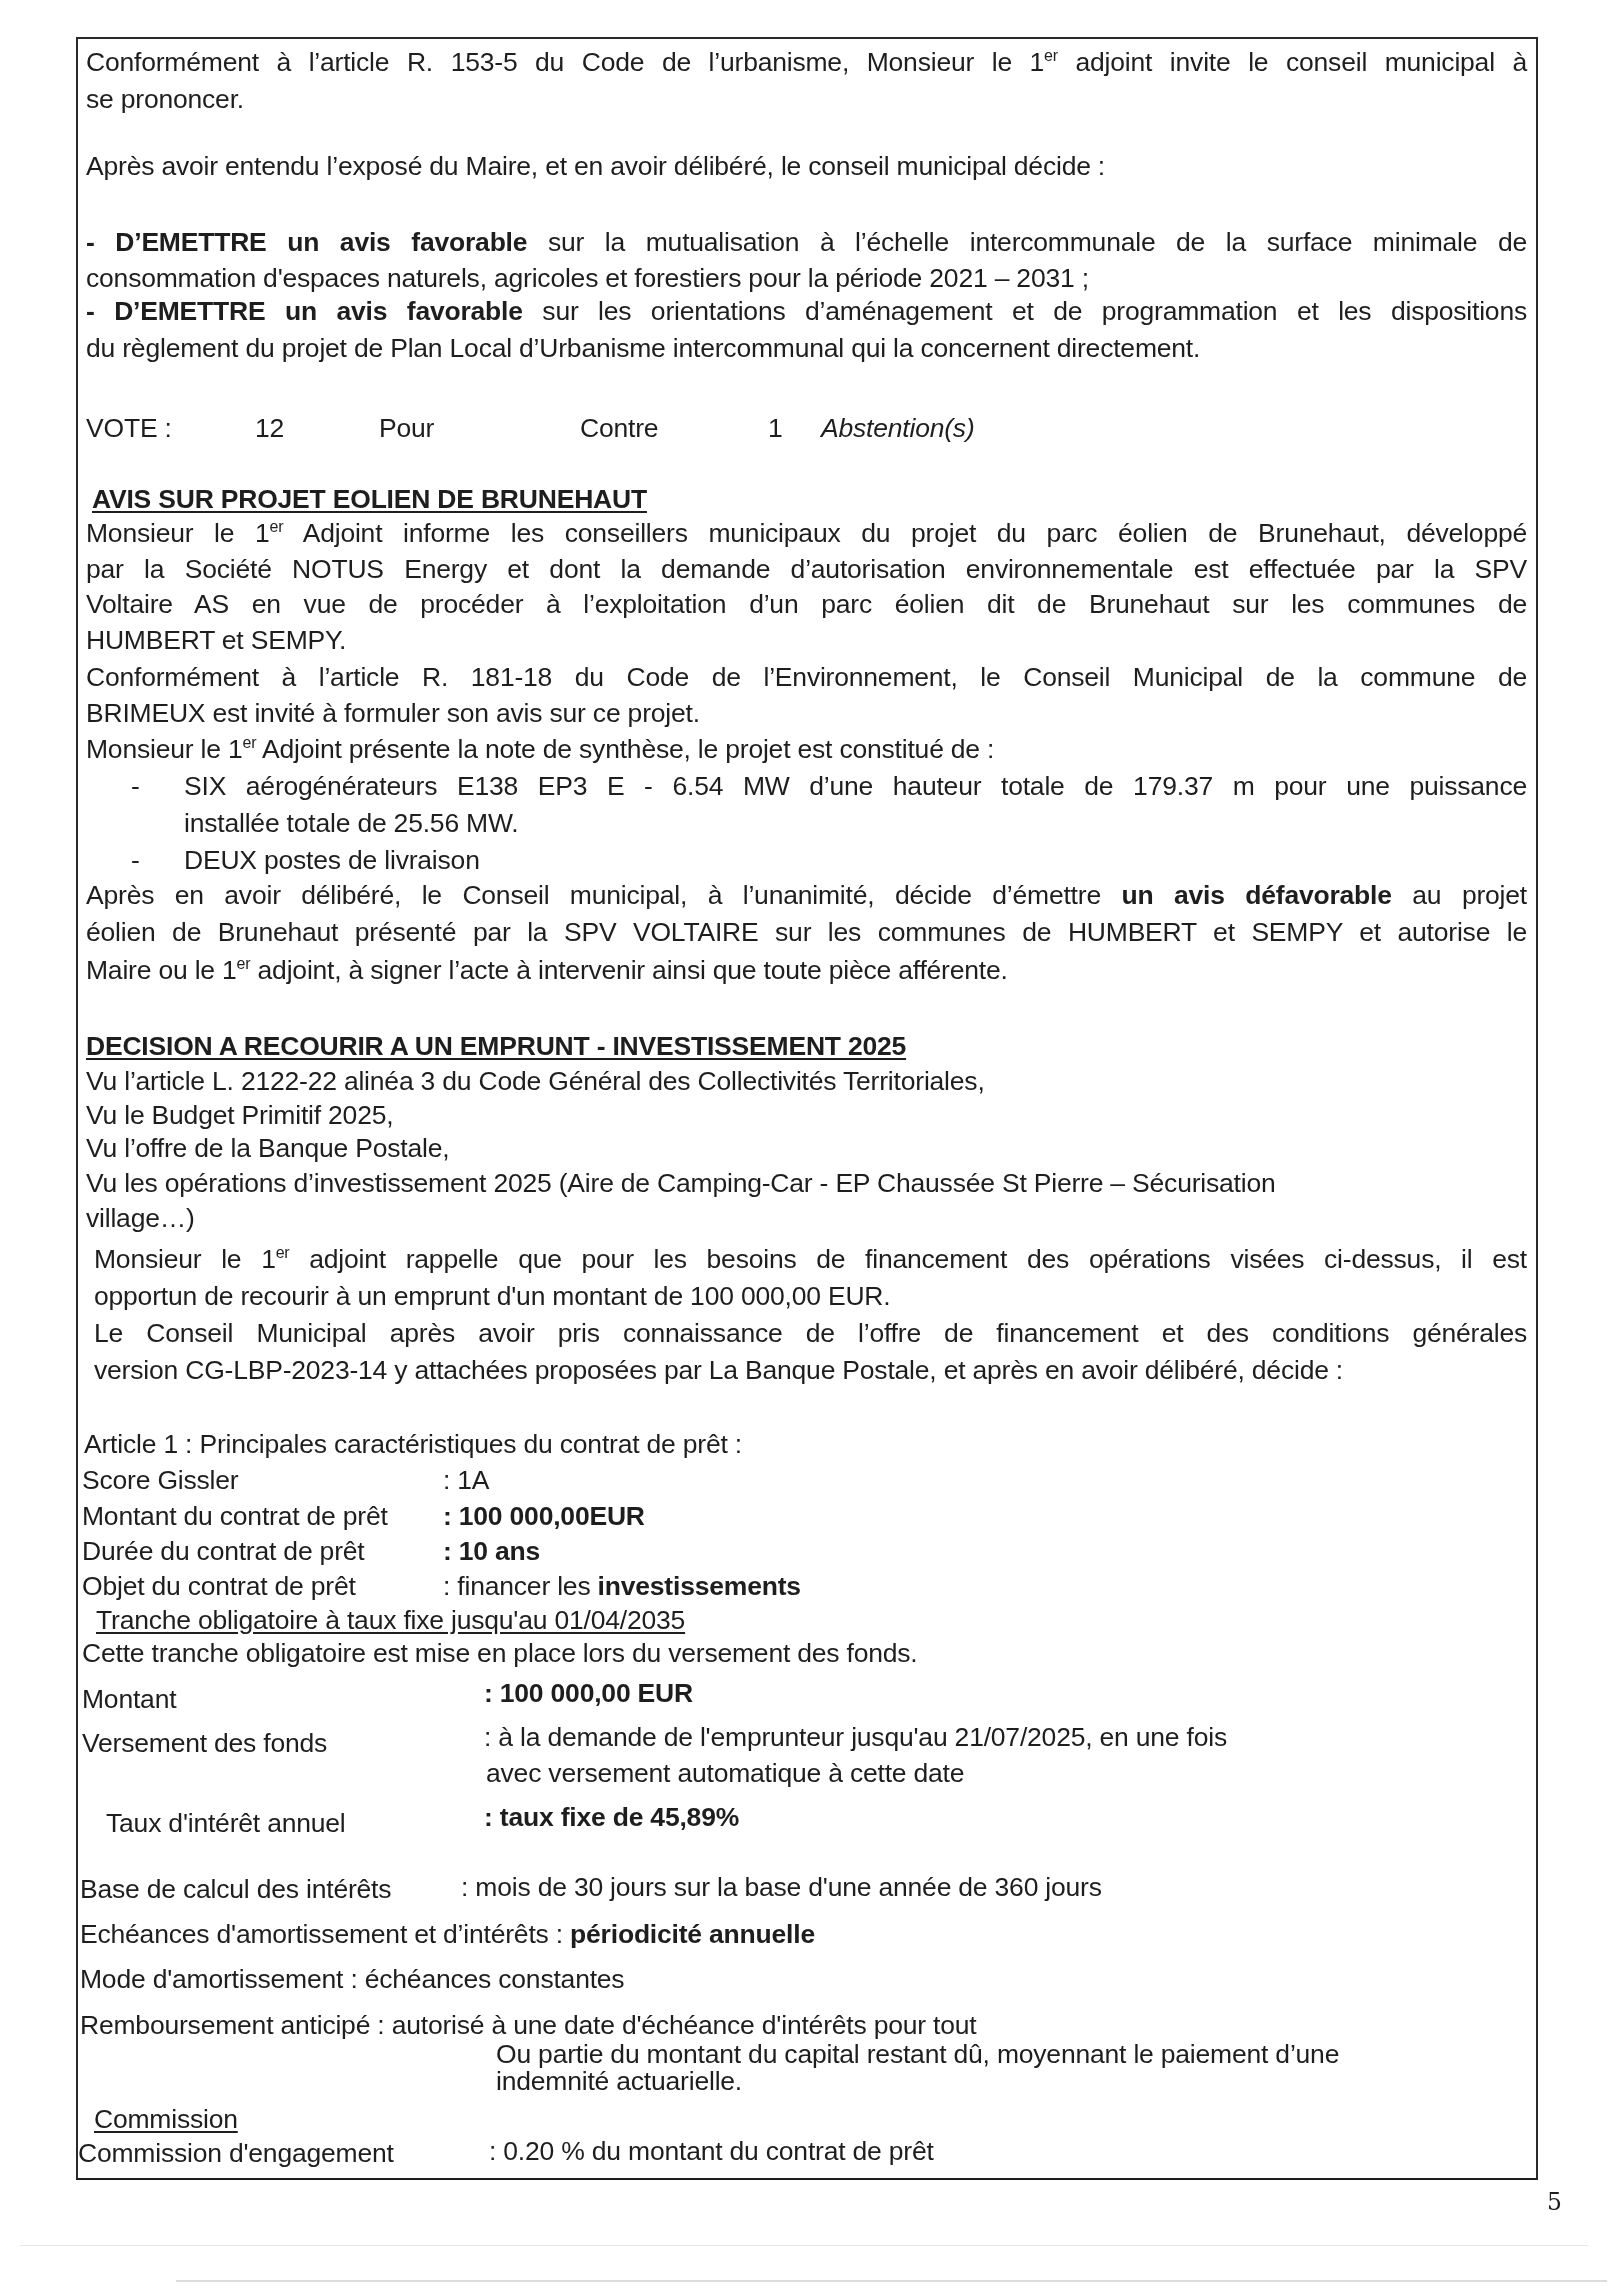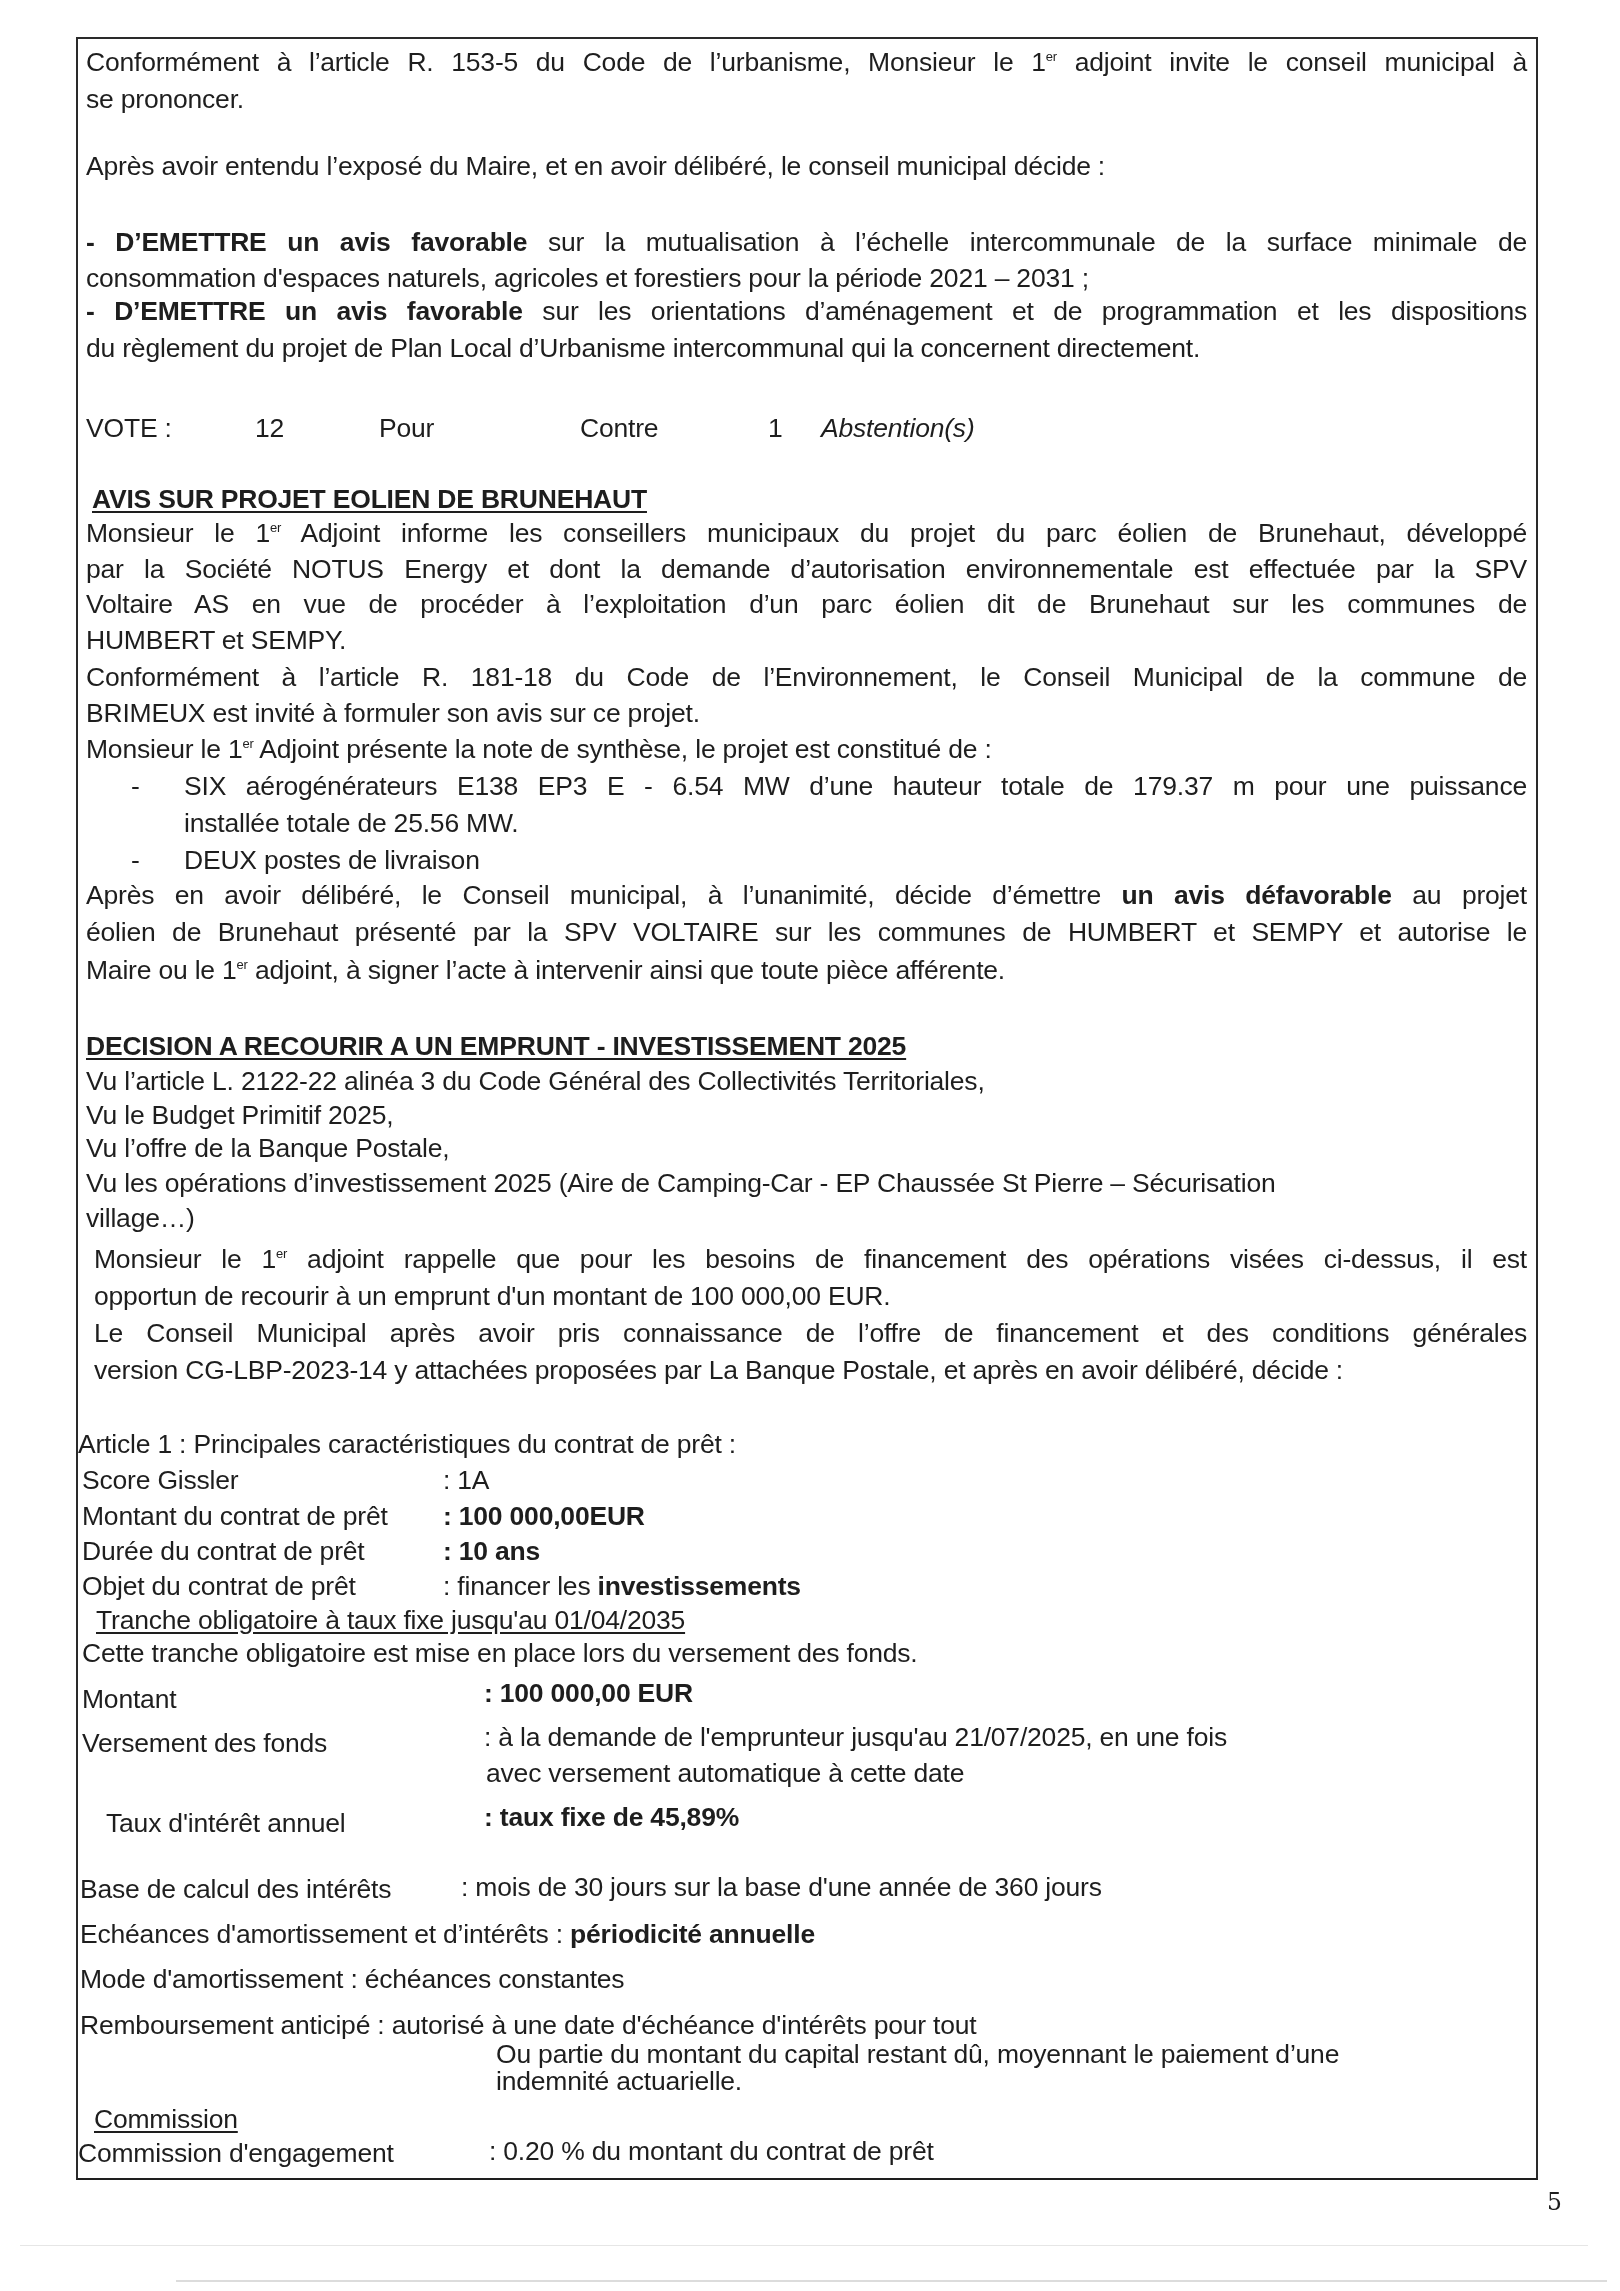--- a/index.html
+++ b/index.html
@@ -6,21 +6,21 @@
   body { width:1620px; height:2292px; position:relative; overflow:hidden;
          font-family:"Liberation Sans", sans-serif; color:#1e1e1e; }
   .frame { position:absolute; left:76px; top:37px; width:1462px; height:2143px;
            border-left:2px solid #2a2a2a; border-right:2px solid #2a2a2a;
            border-top:2px solid #2a2a2a; border-bottom:2.9px solid #1e1e1e; box-sizing:border-box; }
   .ln { position:absolute; white-space:nowrap; font-size:26.5px; line-height:31px; letter-spacing:-0.2px; }
   .just { display:block; width:1441px; text-align:justify; text-align-last:justify; }
   .b { font-weight:bold; }
   .u { text-decoration:underline; text-underline-offset:2.9px; }
   .h { font-weight:bold; text-decoration:underline; text-underline-offset:2.9px; }
-  sup { font-size:13px; line-height:0; vertical-align:9.8px; }
+  sup { font-size:16px; line-height:0; vertical-align:9.8px; }
   .pagenum { position:absolute; left:1547px; top:2188px; font-size:23.5px; font-family:"DejaVu Serif", serif; }
   .scan1 { position:absolute; left:19.6px; top:2245px; width:1568px; height:1px; background:#e6e6e6; }
   .scan2 { position:absolute; left:176px; top:2280px; width:1431px; height:2px; background:#dcdcdc; }
 </style>
 </head>
 <body>
 
 <div class="frame"></div>
 
 <div class="ln" style="left:86px;top:47px;">
@@ -89,21 +89,21 @@
 
 <div class="ln" style="left:94px;top:1244px;">
     <span style="display:block;width:1433px;text-align:justify;text-align-last:justify;"><span>Monsieur le 1</span><sup>er</sup><span> adjoint rappelle que pour les besoins de financement des opérations visées ci-dessus, il est</span></span>
   </div>
 <div class="ln" style="left:94px;top:1281px;">opportun de recourir à un emprunt d'un montant de 100 000,00 EUR.</div>
 <div class="ln" style="left:94px;top:1318px;">
     <span style="display:block;width:1433px;text-align:justify;text-align-last:justify;">Le Conseil Municipal après avoir pris connaissance de l’offre de financement et des conditions générales</span>
   </div>
 <div class="ln" style="left:94px;top:1355px;">version CG-LBP-2023-14 y attachées proposées par La Banque Postale, et après en avoir délibéré, décide :</div>
 
-<div class="ln" style="left:78px;top:1429px;">Article 1 : Principales caractéristiques du contrat de prêt :</div>
+<div class="ln" style="left:84px;top:1429px;">Article 1 : Principales caractéristiques du contrat de prêt :</div>
 
 <div>
   <div class="ln" style="left:82px;top:1465px;">Score Gissler</div>
   <div class="ln" style="left:443px;top:1465px;">: 1A</div>
   <div class="ln" style="left:82px;top:1501px;">Montant du contrat de prêt</div>
   <div class="ln b" style="left:443px;top:1501px;">: 100 000,00EUR</div>
   <div class="ln" style="left:82px;top:1536px;">Durée du contrat  de prêt</div>
   <div class="ln b" style="left:443px;top:1536px;">: 10 ans</div>
   <div class="ln" style="left:82px;top:1571px;">Objet du contrat  de prêt</div>
   <div class="ln" style="left:443px;top:1571px;"><span>:  financer les </span><span class="b">investissements</span></div>

